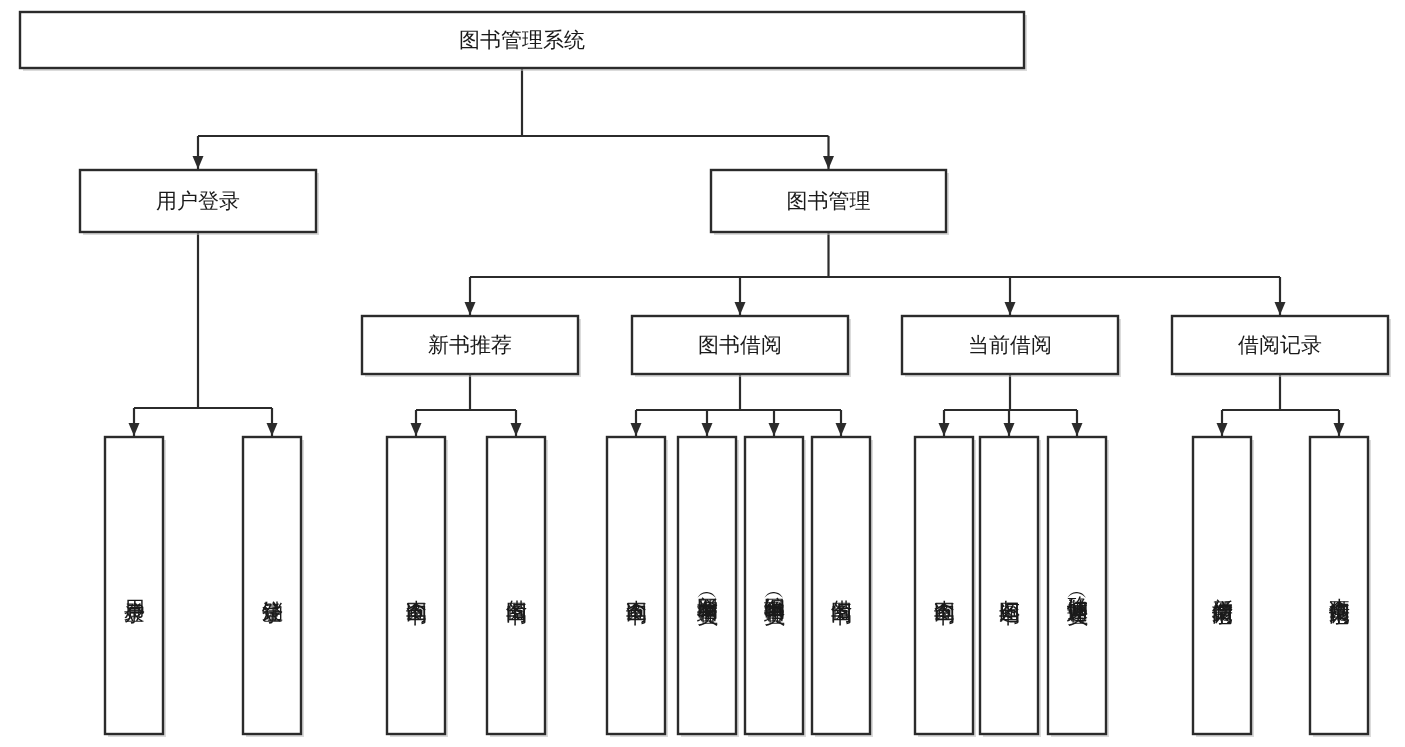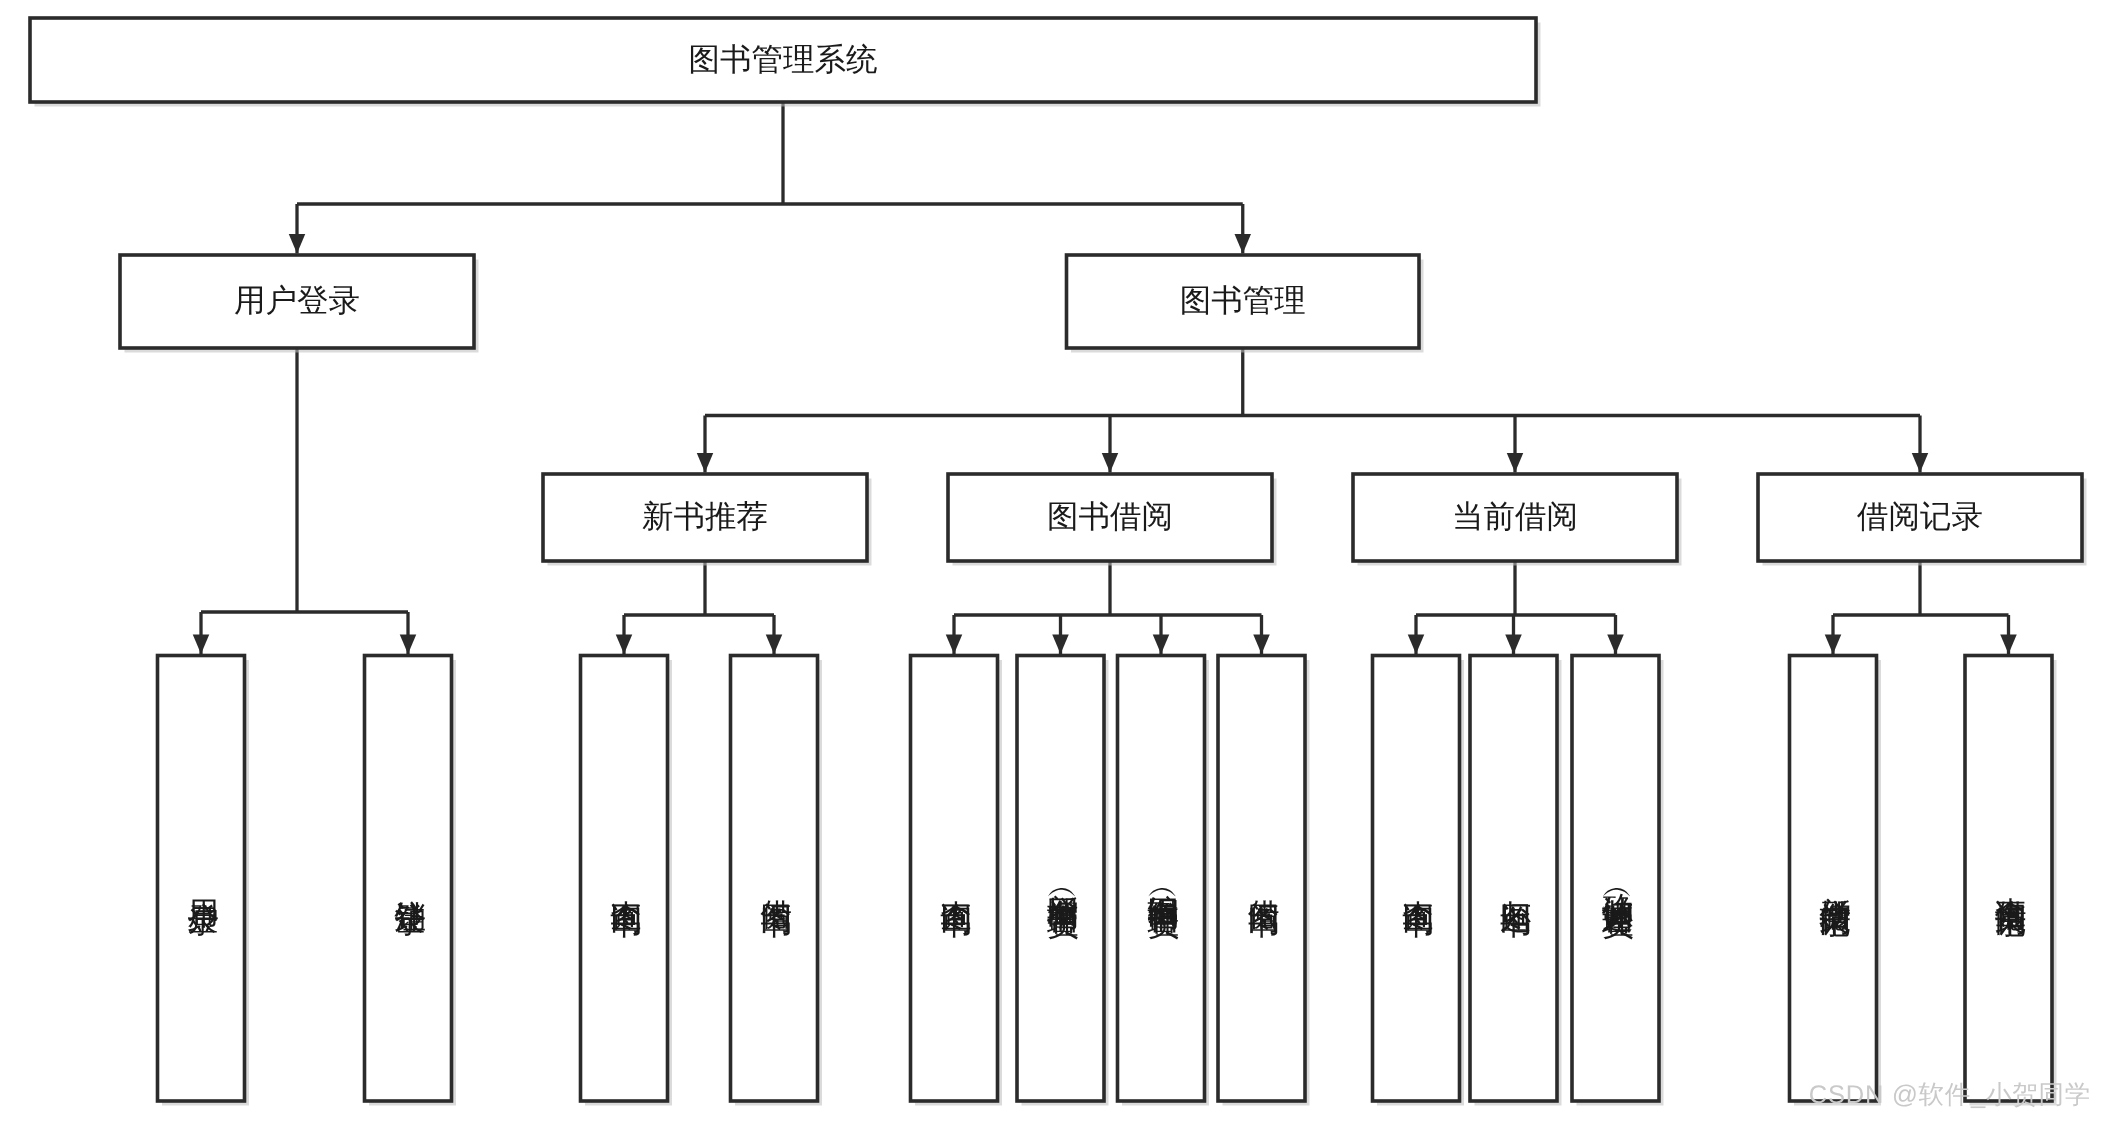--- a/index.html
+++ b/index.html
@@ -200,14 +200,13 @@
       <div class="leaf-label" style="left: 607px; top: 445px; width: 58px; height: 281px;">查询图书</div>
       <div class="leaf-label" style="left: 678px; top: 445px; width: 58px; height: 281px;">新增图书（管理员）</div>
       <div class="leaf-label" style="left: 745px; top: 445px; width: 58px; height: 281px;">编辑图书（管理员）</div>
       <div class="leaf-label" style="left: 812px; top: 445px; width: 58px; height: 281px;">借阅图书</div>
       <div class="leaf-label" style="left: 915px; top: 445px; width: 58px; height: 281px;">查询图书</div>
       <div class="leaf-label" style="left: 980px; top: 445px; width: 58px; height: 281px;">归还图书</div>
       <div class="leaf-label" style="left: 1048px; top: 445px; width: 58px; height: 281px;">确认归还（管理员）</div>
       <div class="leaf-label" style="left: 1193px; top: 445px; width: 58px; height: 281px;">新增借阅记录</div>
       <div class="leaf-label" style="left: 1310px; top: 445px; width: 58px; height: 281px;">查询借阅记录</div>
     </div>
-  <div class="watermark">CSDN @软件_小贺同学</div>
 </div>
 
 </body></html>

